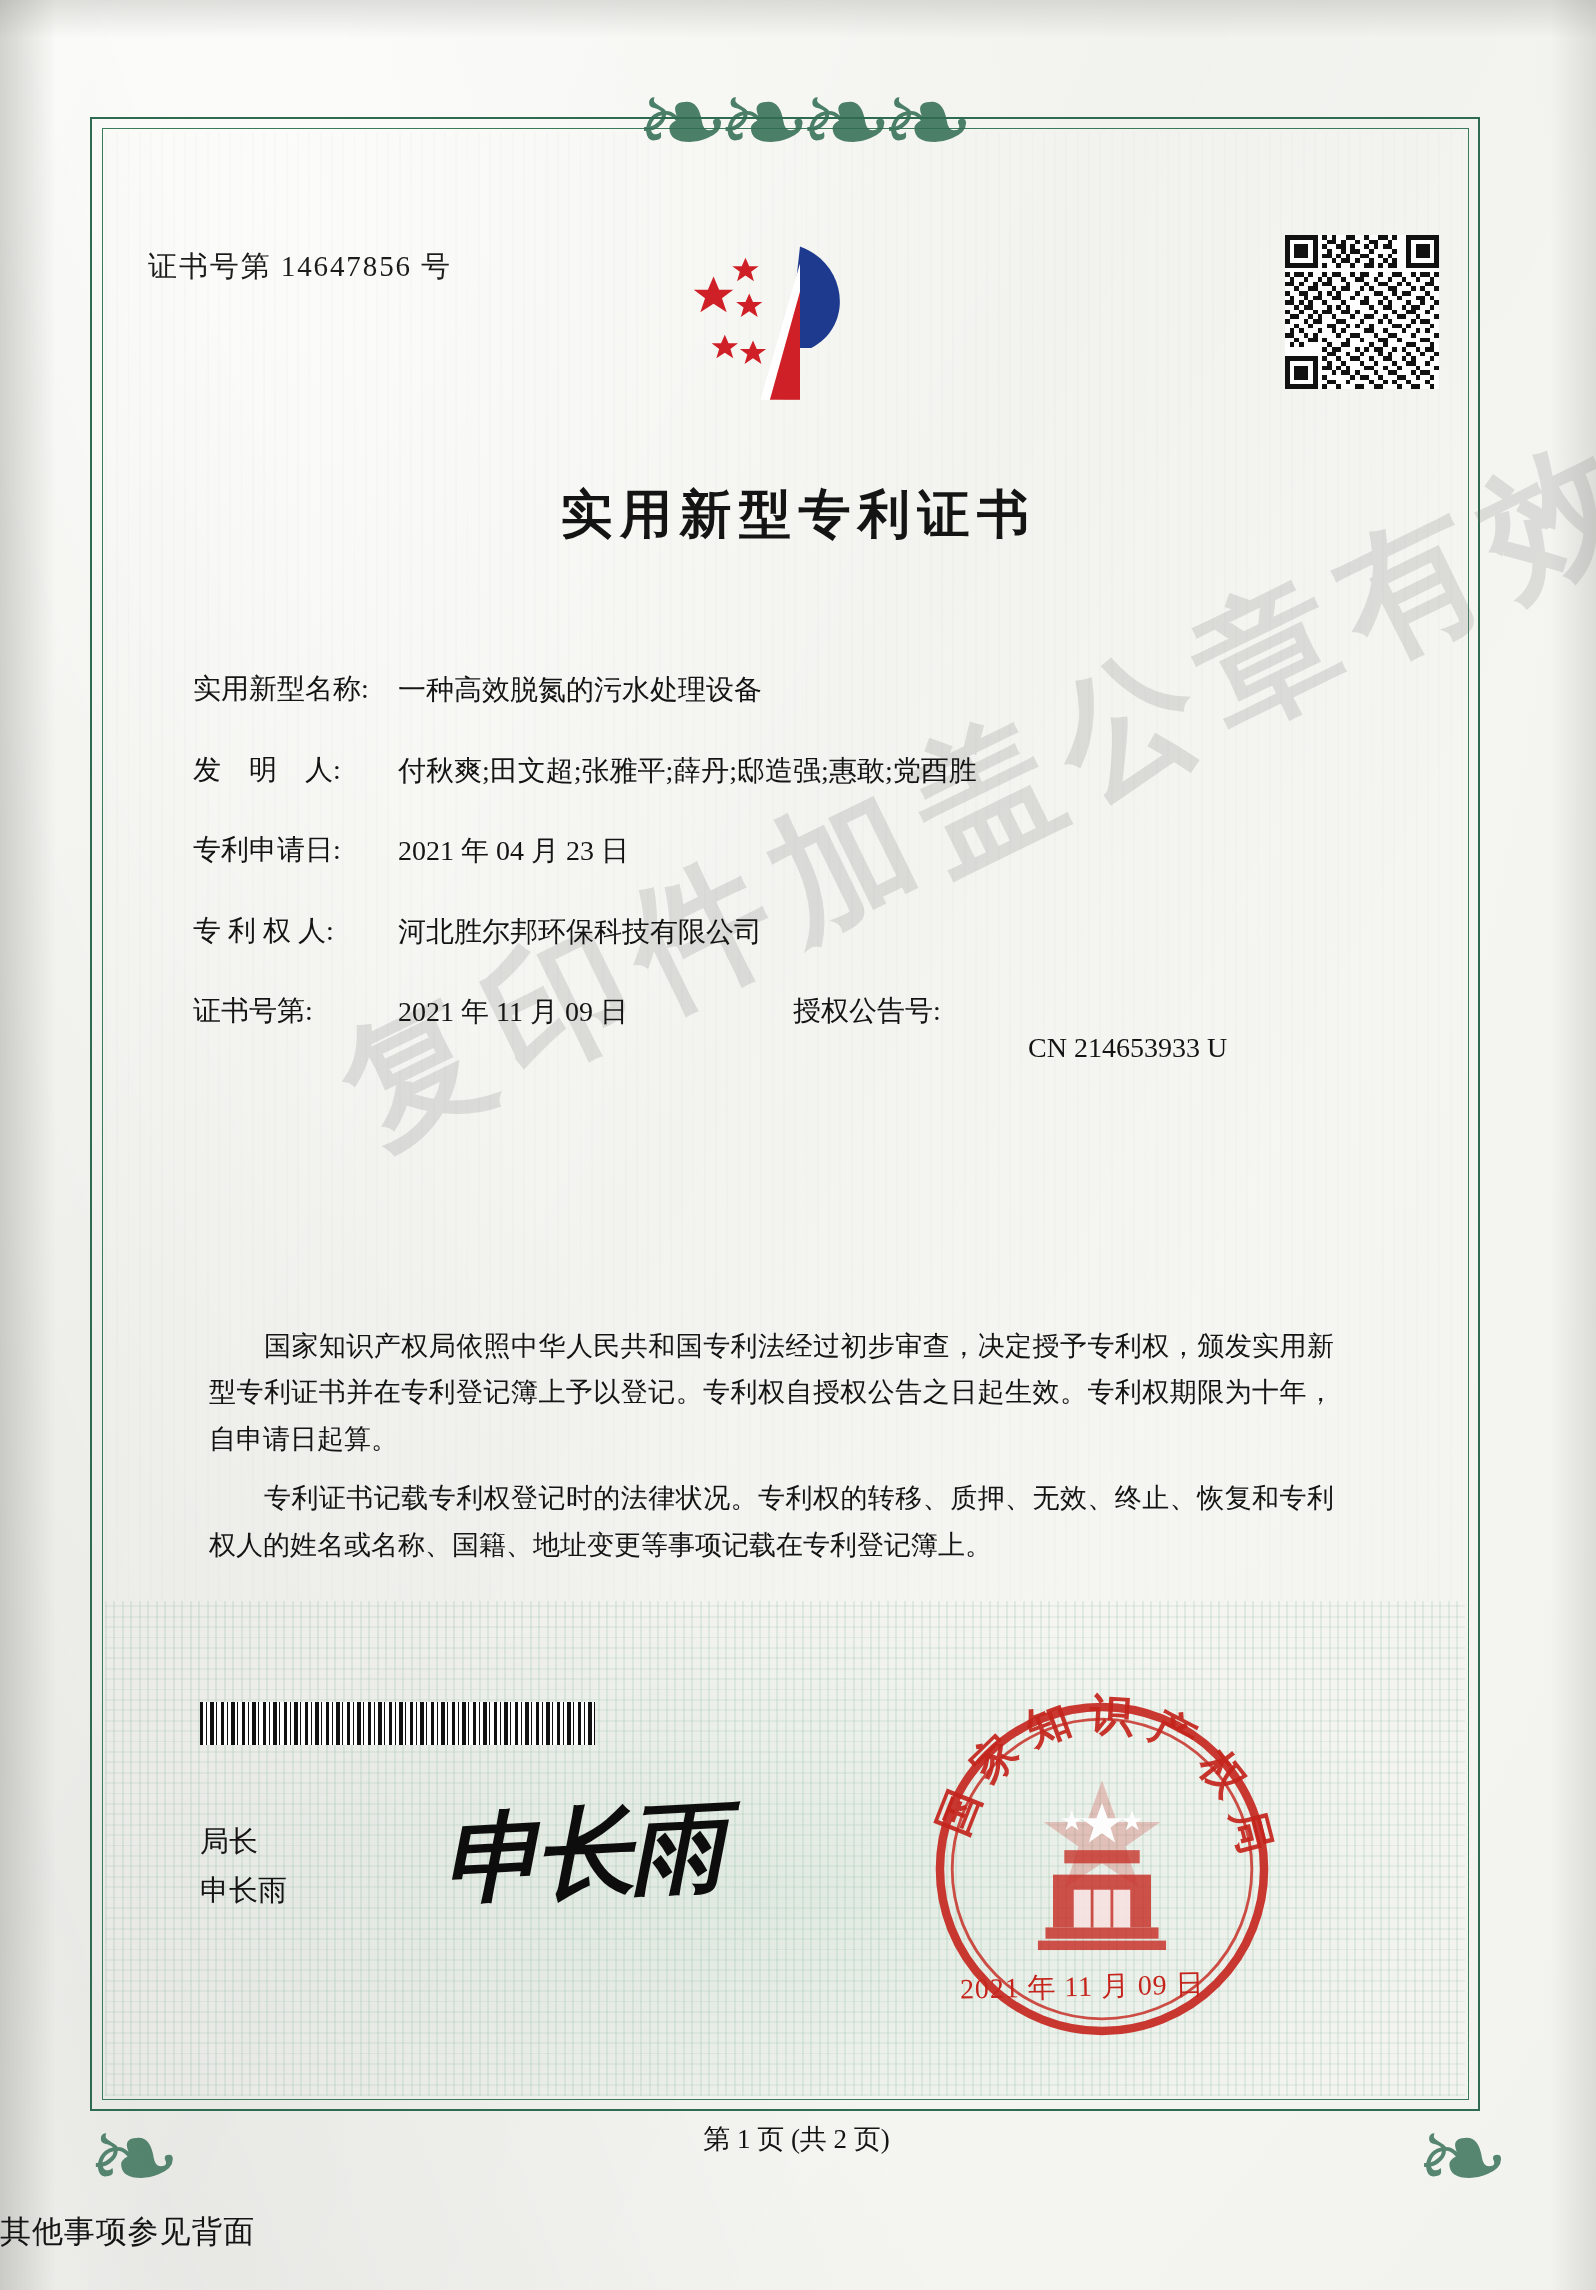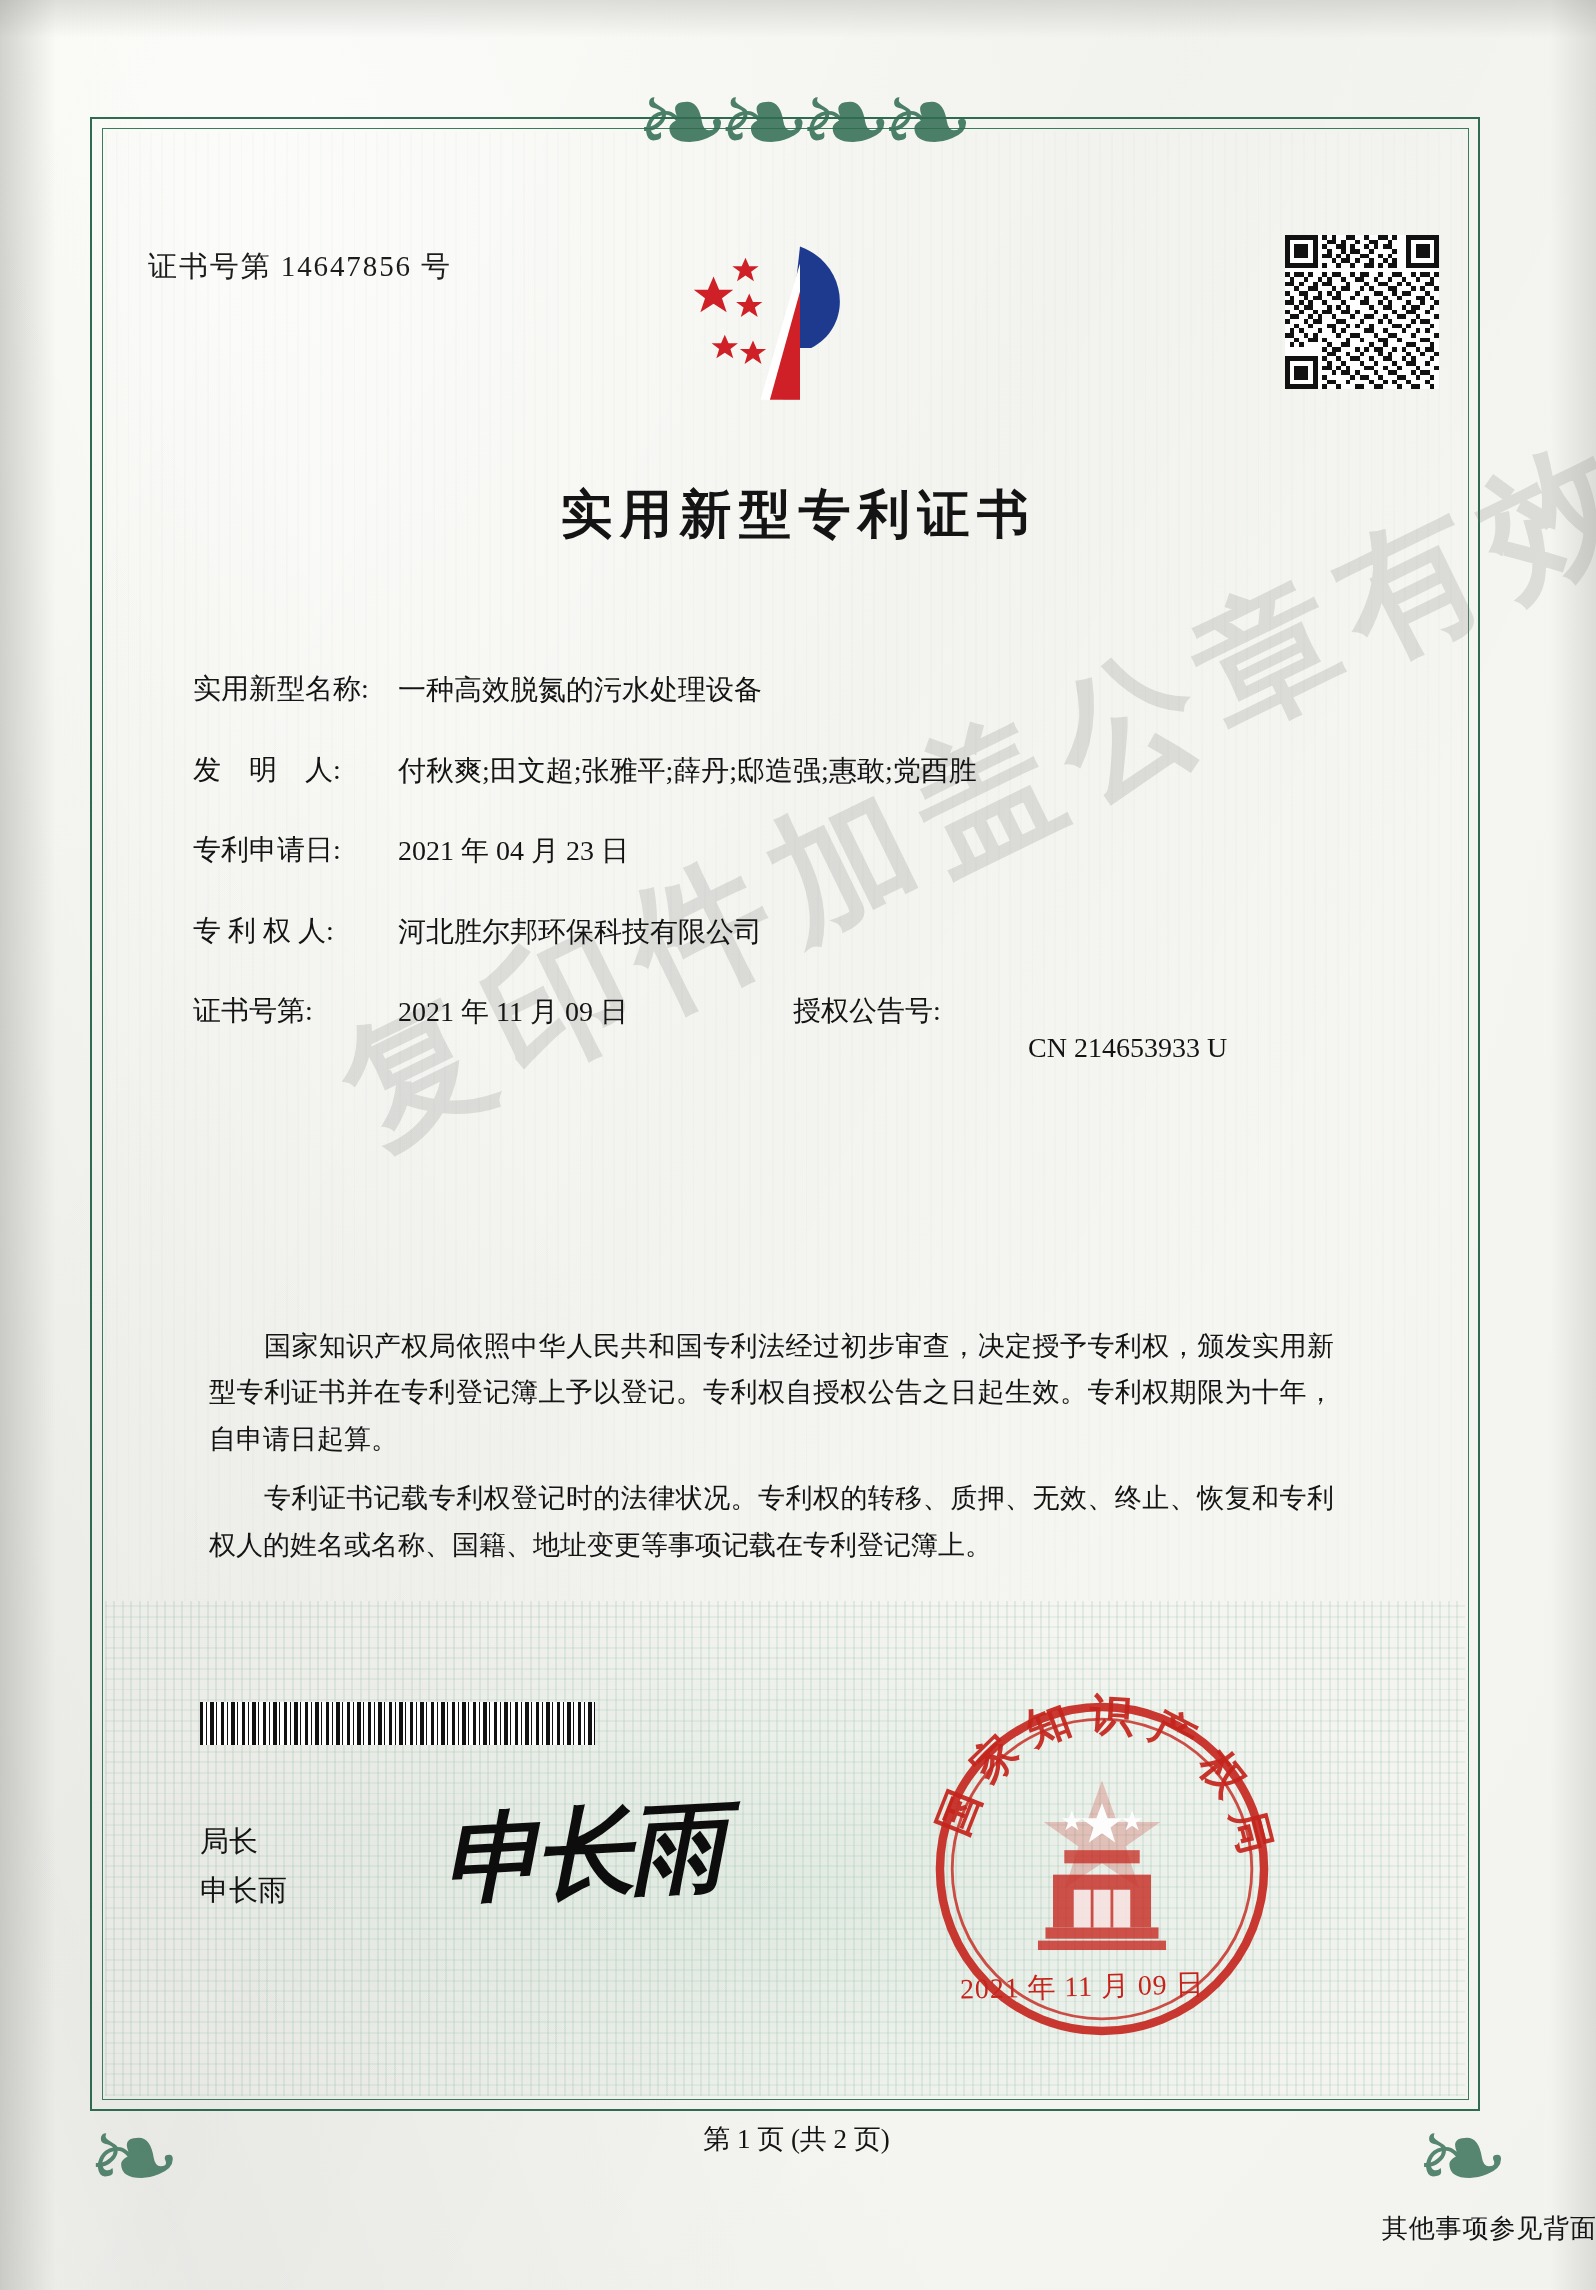--- a/index.html
+++ b/index.html
@@ -264,22 +264,22 @@
     left: 0; right: 4px;
     top: 2121px;
     text-align: center;
     font-size: 27px;
     color: #141414;
   }
   .footer-note {
     position: absolute;
     left: 0; right: 0;
     top: 2211px;
-    text-align: right;
-    font-size: 26px;
+    text-align: left;
+    font-size: 31px;
     color: #141414;
     letter-spacing: 0.9px;
   }
 
   
   .watermark {
     position: absolute;
     left: 282px;
     top: 697px;
     font-size: 141px;

